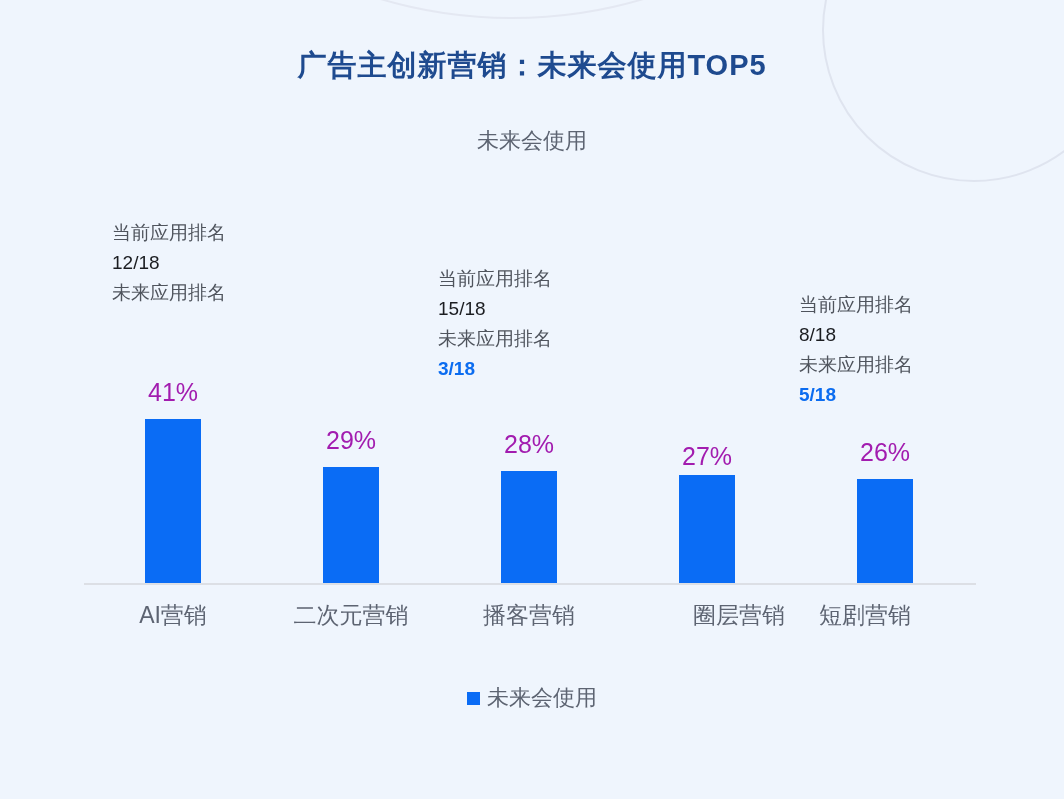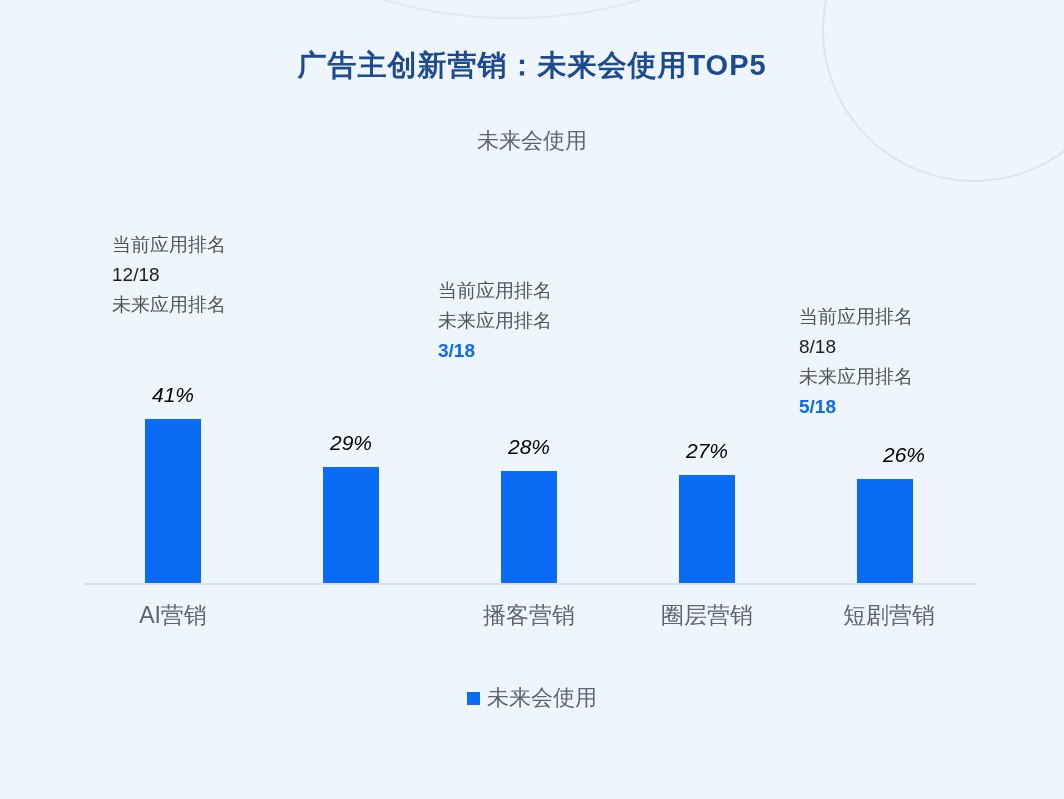--- a/index.html
+++ b/index.html
@@ -103,24 +103,23 @@
     left: 50%;
     transform: translateX(-50%);
     width: 56px;
     background: #0a6cf5;
   }
 
   .bar-value {
     position: absolute;
     left: 50%;
     transform: translateX(-50%);
-    font-size: 21px;
-    color: #000000;
-    white-space: nowrap;
-    font-style: italic;
+    font-size: 25px;
+    color: #a21caf;
+    white-space: nowrap;
   }
 
   
   #x-axis-labels {
     position: absolute;
     left: 84px;
     top: 600px;
     width: 892px;
     height: 44px;
   }
@@ -133,21 +132,20 @@
     color: #5d6472;
     white-space: nowrap;
   }
 
   
   .rank-note {
     position: absolute;
     font-size: 19px;
     line-height: 30px;
     white-space: nowrap;
-    margin-top: 12px;
   }
   .rank-note .note-label {
     color: #4f545d;
     display: block;
   }
   .rank-note .note-current {
     color: #1b1d21;
     font-weight: normal;
     display: block;
   }
@@ -193,20 +191,21 @@
   <div id="chart-subtitle">未来会使用</div>
 
   <div class="rank-note" id="rank-note-0" style="left:112px; top:218px;">
     <span class="note-label">当前应用排名</span>
     <span class="note-current">12/18</span>
     <span class="note-label">未来应用排名</span>
   </div>
 
   <div class="rank-note" id="rank-note-2" style="left:438px; top:264px;">
     <span class="note-label">当前应用排名</span>
+    <span class="note-current">15/18</span>
     <span class="note-label">未来应用排名</span>
     <span class="note-future">3/18</span>
   </div>
 
   <div class="rank-note" id="rank-note-4" style="left:799px; top:290px;">
     <span class="note-label">当前应用排名</span>
     <span class="note-current">8/18</span>
     <span class="note-label">未来应用排名</span>
     <span class="note-future">5/18</span>
   </div>
@@ -222,37 +221,38 @@
       <div class="bar-value" style="bottom: 128px; text-align: right;">29%</div>
       <div class="bar" style="height: 116px; background: rgb(10, 108, 245);"></div>
     </div>
 
     <div class="bar-slot" style="left:356px;">
       <div class="bar-value" style="bottom: 124px;">28%</div>
       <div class="bar" style="height: 112px; background: rgb(10, 108, 245);"></div>
     </div>
 
     <div class="bar-slot" style="left:534px;">
-      <div class="bar-value" style="bottom: 120px;">27%</div>
+      <div class="bar-value" style="bottom: 112px;">27%</div>
       <div class="bar" style="height: 108px; background: rgb(10, 108, 245);"></div>
     </div>
 
     <div class="bar-slot" style="left:712px;">
-      <div class="bar-value" style="bottom: 116px; margin-left: 19px;">26%</div>
+      <div class="bar-value" style="bottom: 116px;">26%</div>
       <div class="bar" style="height: 104px; background: rgb(10, 108, 245);"></div>
     </div>
 
     <div id="axis-baseline"></div>
   </div>
 
   <div id="x-axis-labels">
     <div class="x-label" style="left:0px;text-align:center;">AI营销</div>
+    <div class="x-label" style="left:178px;">二次元营销</div>
     <div class="x-label" style="left:356px;">播客营销</div>
-    <div class="x-label" style="left:534px;">圈层营销</div>
-    <div class="x-label" style="left:716px;">短剧营销</div>
+    <div class="x-label" style="left:566px;">圈层营销</div>
+    <div class="x-label" style="left:692px;">短剧营销</div>
   </div>
 
   <div id="legend">
     <span id="legend-swatch" style="background: rgb(10, 108, 245);"></span>
     <span id="legend-label">未来会使用</span>
   </div>
 
 </div>
 
 </body></html>

